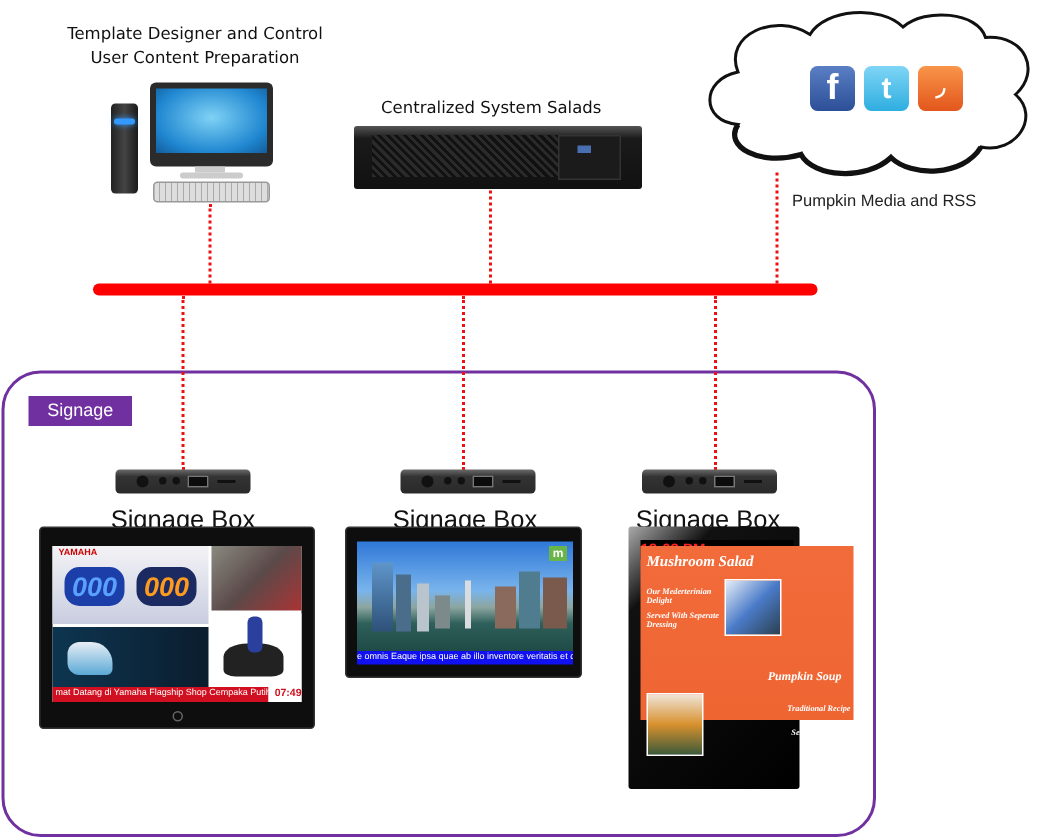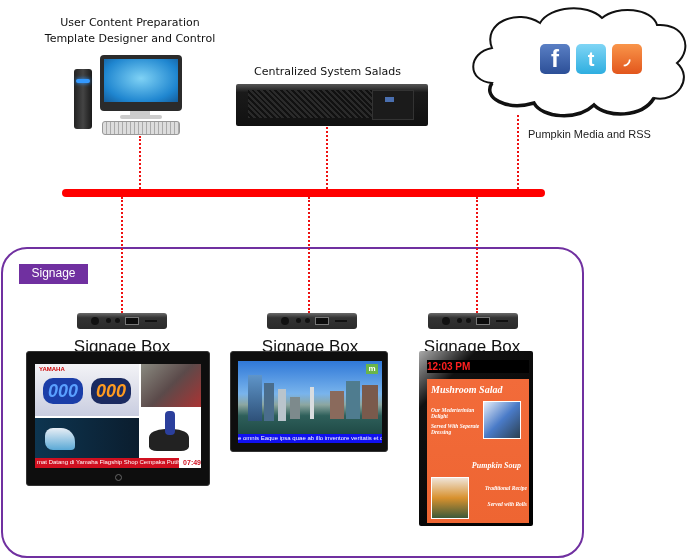--- a/index.html
+++ b/index.html
@@ -38,22 +38,22 @@
   .tv{background:#0e0e0e;border-radius:3px;border:1px solid #333;}
   .portrait{background:linear-gradient(135deg,#aaa 0%,#111 20%,#000 100%);border-radius:2px;}
   .menu{background:linear-gradient(#f26b3a,#ee6532);font-family:"Liberation Serif",serif;font-style:italic;font-weight:bold;color:#fff;}
   .clock{background:#000;color:#ff2020;font-weight:bold;font-size:10px;text-align:left;padding-right:4px;line-height:13px;}
   .ticker{color:#fff;font-size:6px;line-height:9px;white-space:nowrap;overflow:hidden;}
 </style>
 </head>
 <body>
 
 <div class="abs label calibri" style="left:30px;top:15px;width:200px;line-height:16px;">
+  <div>Template Designer and Control</div>
   <div>User Content Preparation</div>
-  <div>Template Designer and Control</div>
 </div>
 <div class="abs" style="left:72px;top:53px;width:120px;height:85px;">
   <div class="abs tower" style="left:2px;top:16px;width:18px;height:60px;">
       <div class="glow"></div>
     </div>
   <div class="abs monitor" style="left:28px;top:2px;width:82px;height:56px;">
       <div class="scr"></div>
     </div>
   <div class="abs stand" style="left:58px;top:58px;width:20px;height:4px;"></div>
   <div class="abs stand" style="left:48px;top:62px;width:42px;height:4px;border-radius:2px;"></div>
@@ -144,21 +144,21 @@
 <div class="abs sbox" style="left:428px;top:313px;width:90px;height:16px;">
     <i class="p1"></i>
     <i class="p2"></i>
     <i class="p3"></i>
     <i class="p4"></i>
     <i class="p5"></i>
   </div>
 <div class="abs label" style="left:422px;top:337px;width:100px;">Signage Box</div>
 <div class="abs portrait" style="left:419px;top:351px;width:114px;height:175px;">
   <div class="abs clock" style="left:8px;top:9px;width:98px;height:13px;">12:03 PM</div>
-  <div class="abs menu" style="left:8px;top:28px;width:102px;height:144px;">
+  <div class="abs menu" style="left:8px;top:13px;width:102px;height:116px;padding-left:40px;">
     <div class="abs" style="left:4px;top:5px;font-size:10px;">Mushroom Salad</div>
     <div class="abs" style="left:4px;top:28px;width:52px;font-size:5.5px;line-height:6px;">Our Mederterinian Delight</div>
     <div class="abs" style="left:4px;top:44px;width:52px;font-size:5.5px;line-height:6px;">Served With Seperate Dressing</div>
     <div class="abs" style="left:56px;top:22px;width:36px;height:36px;background:linear-gradient(135deg,#e7eef8,#4a7bc8 50%,#2c4050);border:1px solid #fff;"></div>
     <div class="abs" style="right:8px;top:82px;font-size:8px;">Pumpkin Soup</div>
     <div class="abs" style="left:4px;top:98px;width:36px;height:40px;background:linear-gradient(#efe4d8,#d8912e 50%,#3c5a3a);border:1px solid #fff;"></div>
     <div class="abs" style="right:2px;top:106px;font-size:5.5px;">Traditional Recipe</div>
     <div class="abs" style="right:2px;top:122px;font-size:5.5px;">Served with Rolls</div>
   </div>
 </div>

